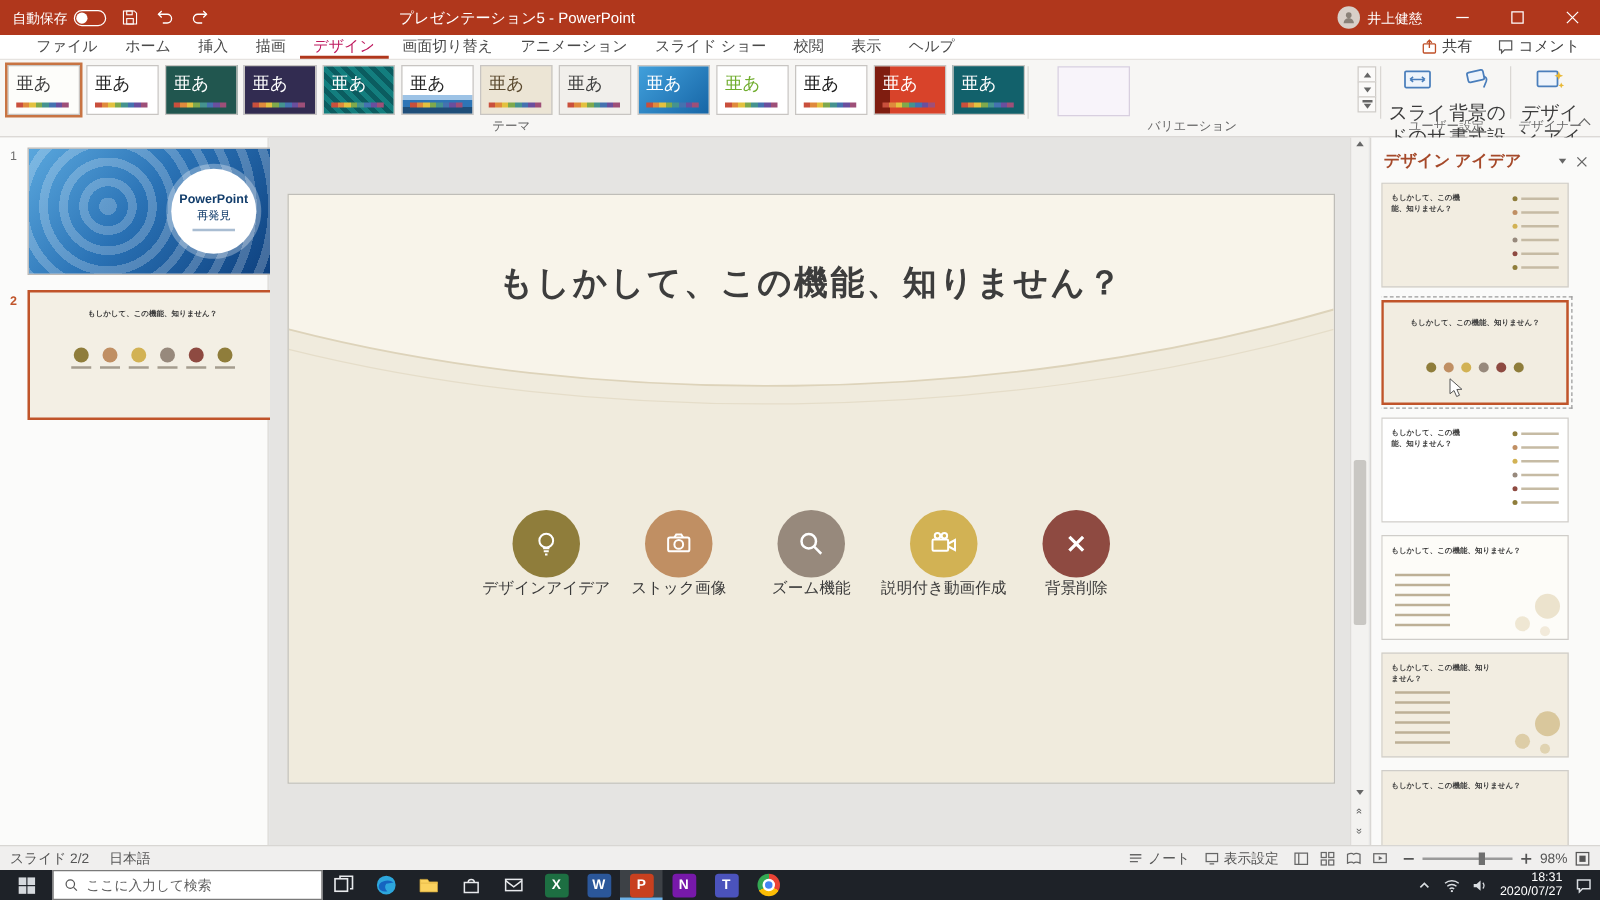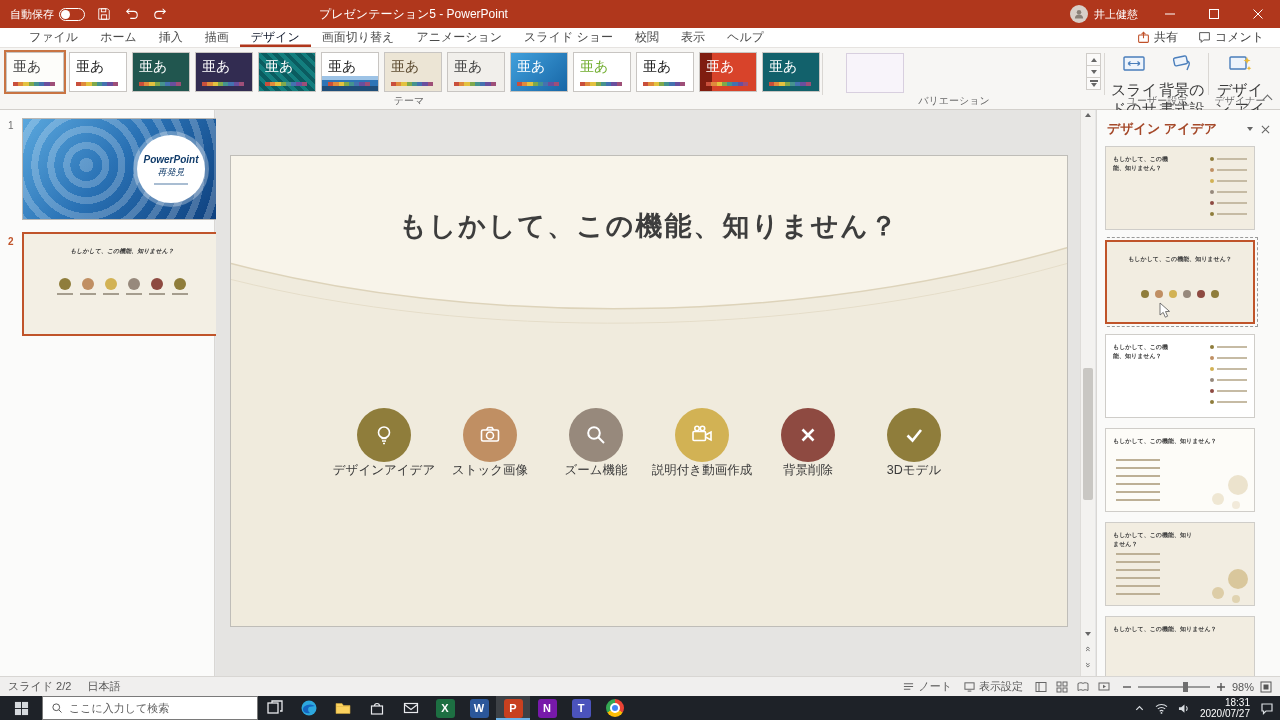--- a/index.html
+++ b/index.html
@@ -18,21 +18,21 @@
   .tb-search { position:absolute; left:50%; top:4px; transform:translateX(-50%); width:280px; height:20px; background:rgba(255,255,255,.72); border-radius:3px; display:flex; align-items:center; justify-content:center; gap:6px; color:#5a2a1a; font-size:11px; }
   .tb-right { margin-left:auto; display:flex; align-items:center; height:100%; }
   .user { display:flex; align-items:center; gap:6px; margin-right:10px; font-size:11px; }
   .avatar { width:18px; height:18px; border-radius:50%; background:#d8cfc8; display:flex; align-items:center; justify-content:center; }
   .win-btn { width:44px; height:28px; display:flex; align-items:center; justify-content:center; }
 
   
   .tabrow { position:absolute; top:28px; left:0; right:0; height:20px; background:#ffffff; display:flex; align-items:stretch; border-bottom:1px solid #e6e3e0; }
   .tabs { display:flex; padding-left:18px; }
   .tab { display:flex; align-items:center; padding:0 11px; font-size:12px; color:#4a4a4a; cursor:default; }
-  .tab.active { color:#0f172a; box-shadow:inset 0 -2.5px 0 #b0371c; }
+  .tab.active { color:#be185d; box-shadow:inset 0 -2.5px 0 #b0371c; }
   .tabrow-right { margin-left:auto; display:flex; align-items:center; gap:4px; padding-right:8px; }
   .pill-btn { display:flex; align-items:center; gap:4px; padding:1px 8px; font-size:12px; color:#3c3c3c; }
 
   
   .ribbon { position:absolute; top:48px; left:0; right:0; height:62px; background:#f7f6f4; border-bottom:1px solid #d3d0cc; }
   .theme-gallery { position:absolute; left:6px; top:4px; display:flex; gap:5px; }
   .theme-tile { width:58px; height:40px; border:1px solid #c8c5c2; background:#fff; position:relative; overflow:hidden; display:flex; flex-direction:column; justify-content:space-between; }
   .theme-tile .sample { font-size:14px; line-height:1; padding:6px 0 0 6px; white-space:nowrap; }
   .theme-tile .palette { height:4px; width:42px; margin:0 0 5px 6px;
     background:linear-gradient(90deg,#c94f3c 0 12.5%,#e08a3c 12.5% 25%,#e3c13f 25% 37.5%,#7fa94c 37.5% 50%,#45938f 50% 62.5%,#4472b0 62.5% 75%,#6a4f9e 75% 87.5%,#9e4f78 87.5% 100%); }
@@ -48,21 +48,21 @@
   .big-btn .bb-ic { margin:3px 0 2px; }
   .glabel { position:absolute; bottom:1px; font-size:10px; color:#696969; text-align:center; }
   .chev-collapse { position:absolute; right:9px; bottom:6px; width:7px; height:7px; border-top:1.5px solid #666; border-right:1.5px solid #666; transform:rotate(-45deg); }
 
   
   .workspace { position:absolute; top:110px; left:0; right:0; height:566px; }
 
   .slide-panel { position:absolute; left:0; top:0; width:215px; height:100%; background:#fbfbfa; border-right:1px solid #d9d7d4; }
   .thumb-num { position:absolute; left:8px; font-size:10px; color:#6e6e6e; }
   .thumb-num.sel { color:#c0542a; font-weight:bold; }
-  .thumb { position:absolute; left:22px; width:200px; height:102px; background:#fff; border:1px solid #b9b7b4; overflow:hidden;font-style:italic; }
+  .thumb { position:absolute; left:22px; width:200px; height:102px; background:#fff; border:1px solid #b9b7b4; overflow:hidden; }
   .thumb1 { top:8px;
     background:
       repeating-radial-gradient(circle at 32% 46%, rgba(255,255,255,.22) 0 7px, rgba(255,255,255,0) 7px 16px),
       linear-gradient(130deg,#5aa7dd 0%,#2a72b5 45%,#0d3f7d 100%); }
   .t1-circle { position:absolute; right:16px; top:16px; width:68px; height:68px; background:#fff; border-radius:50%; box-shadow:0 0 0 4px rgba(255,255,255,.3); display:flex; flex-direction:column; align-items:center; justify-content:center; color:#123d6b; }
   .t1-line1 { font-size:10px; font-weight:bold; }
   .t1-line2 { font-size:9px; margin-top:1px; }
   .t1-subbar { width:34px; height:2px; background:#a9bdd2; margin-top:4px; }
   .thumb2 { top:122px; height:104px; border:2px solid #c0542a; background:#f3efe4; }
   .t2-title { margin-top:13px; text-align:center; font-size:6px; font-weight:bold; color:#3a3a3a; }
@@ -507,29 +507,20 @@
               <div class="feature-circle x-mark" style="background: rgb(142, 74, 65);">
 
                 <svg class="fi fi-x-mark" width="26" height="26" viewBox="0 0 26 26" fill="none" stroke="#fff" stroke-width="2.6">
                   <path d="M7.5 7.5 L18.5 18.5 M18.5 7.5 L7.5 18.5"></path>
                 </svg>
 
               </div>
               <div class="feature-label">背景削除</div>
             </div>
 
-            <div class="feature">
-              <div class="feature-circle check-mark" style="background: rgb(143, 125, 59);">
-
-                <svg class="fi fi-check-mark" width="26" height="26" viewBox="0 0 26 26" fill="none" stroke="#fff" stroke-width="2.6">
-                  <path d="M6.5 13.5 L11.5 18.5 L20 8"></path>
-                </svg>
-              </div>
-              <div class="feature-label">3Dモデル</div>
-            </div>
           </div>
       </div>
       <div class="v-scroll">
         <span class="vs-arrow" style="top:3px">
             <i class="tri-up"></i>
           </span>
         <span class="vs-thumb"></span>
         <span class="vs-arrow" style="bottom:40px">
             <i class="tri-down"></i>
           </span>

